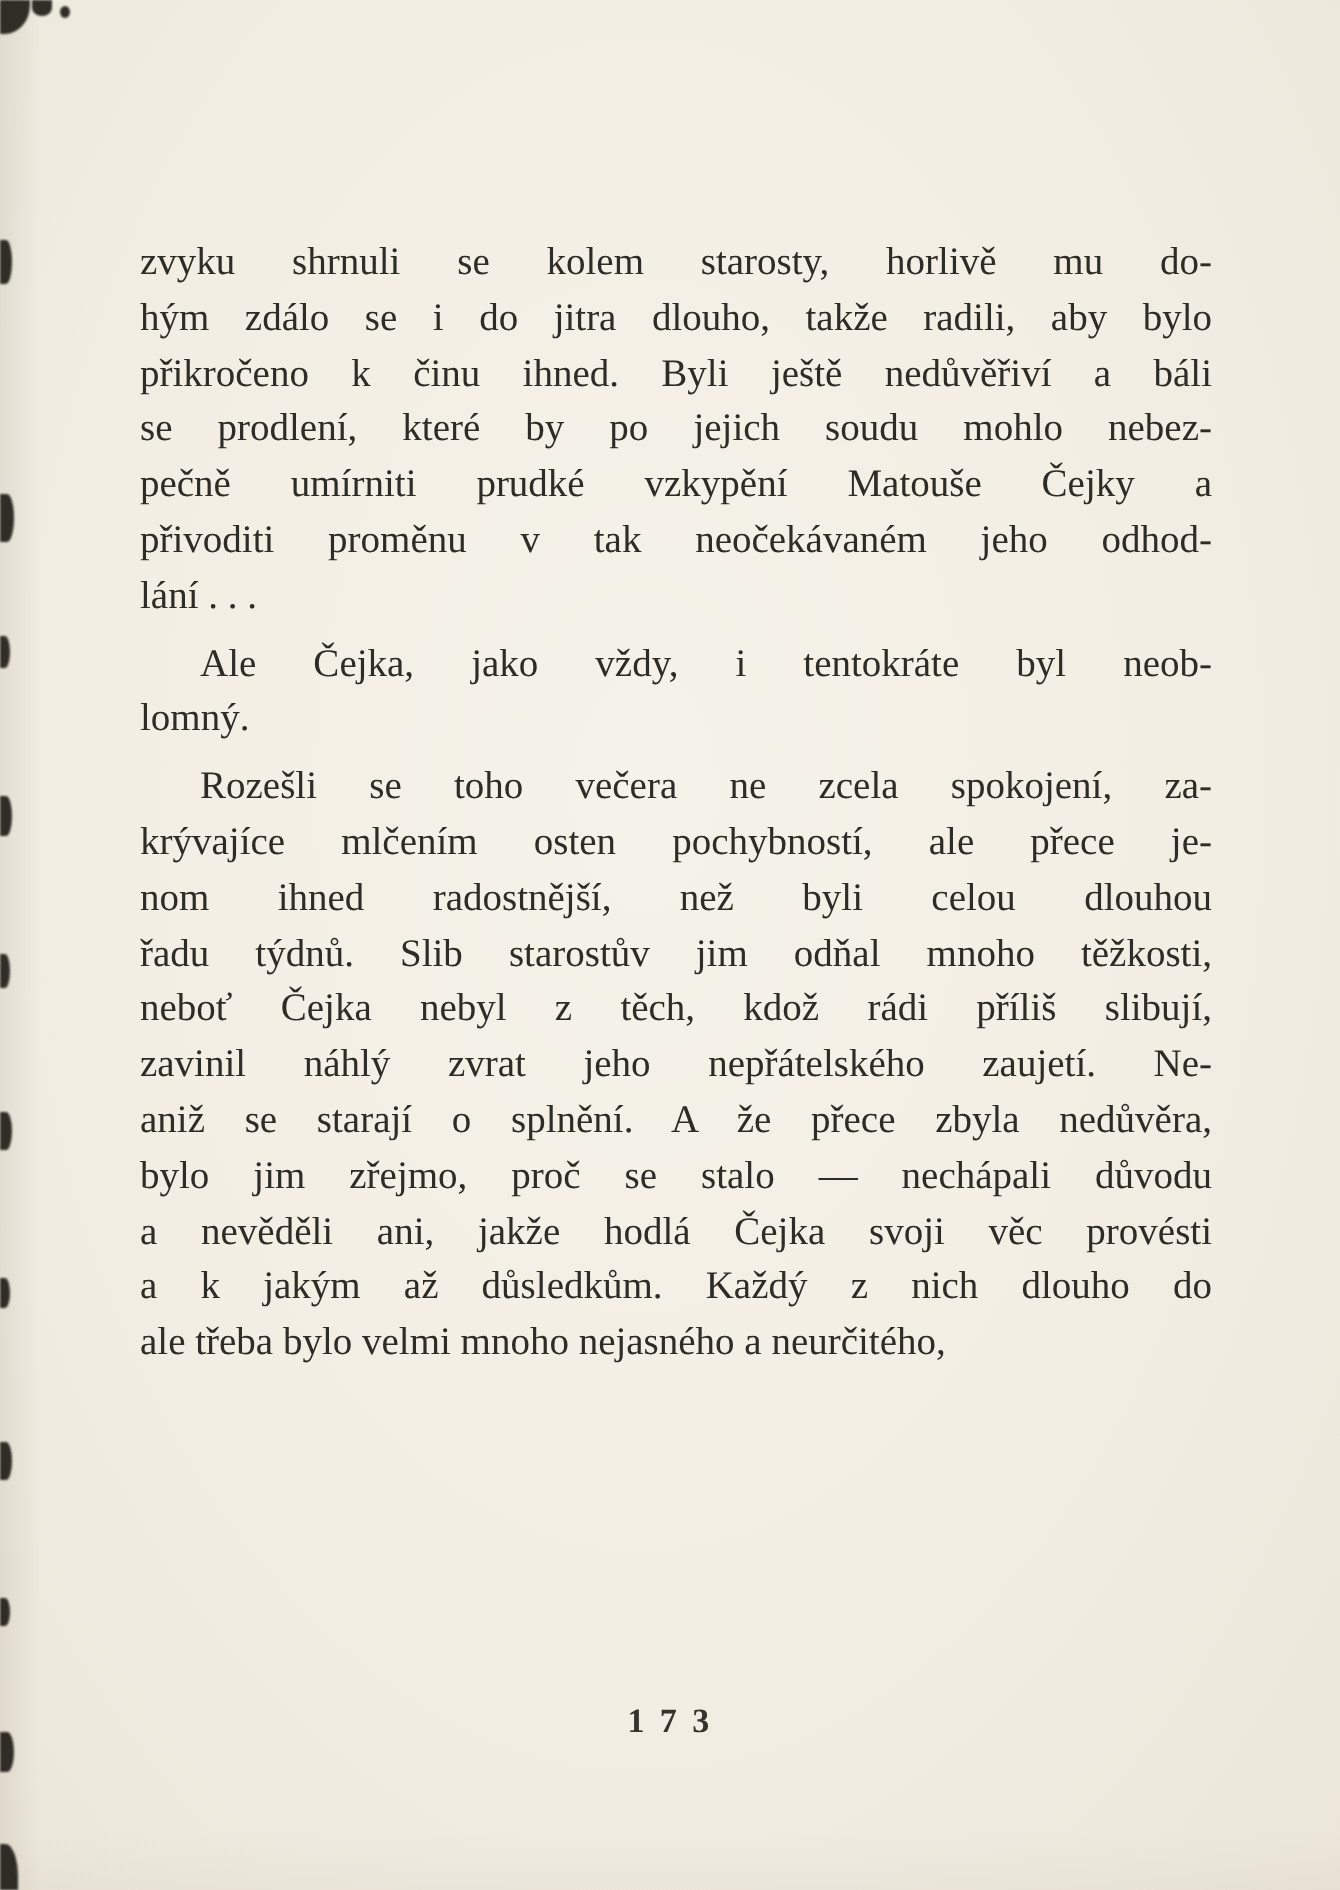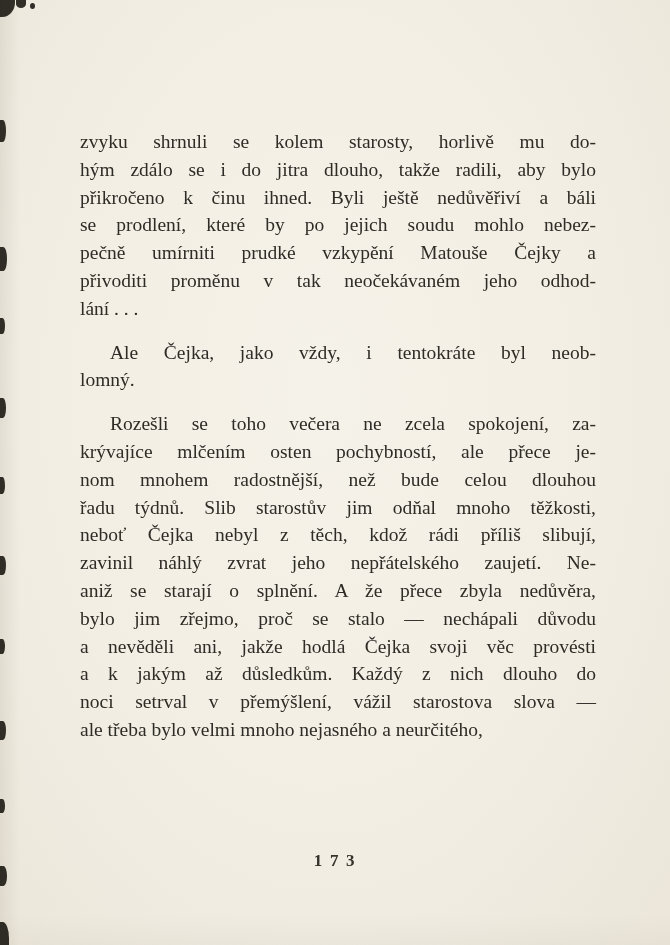--- a/index.html
+++ b/index.html
@@ -22,21 +22,21 @@
   }
   .text-block {
     position: absolute;
     left: 64px;
     top: 112px;
     width: 548px;
     font-size: 19.5px;
     line-height: 27.8px;
     text-rendering: optimizeLegibility;
   }
-  .paragraph { margin: 16px; }
+  .paragraph { margin: 6px; }
   .line {
     text-align: justify;
     text-align-last: justify;
     white-space: normal;
   }
   .line.last { text-align-last: left; }
   .line.indent { text-indent: 30px; }
   .page-number {
     position: absolute;
     left: 64px;
@@ -102,28 +102,27 @@
         <div class="line">přivoditi proměnu v tak neočekávaném jeho odhod-</div>
         <div class="line last">lání . . .</div>
       </div>
       <div class="paragraph">
         <div class="line indent">Ale Čejka, jako vždy, i tentokráte byl neob-</div>
         <div class="line last">lomný.</div>
       </div>
       <div class="paragraph">
         <div class="line indent">Rozešli se toho večera ne zcela spokojení, za-</div>
         <div class="line">krývajíce mlčením osten pochybností, ale přece je-</div>
-        <div class="line">nom mnohem radostnější, než bude celou dlouhou</div>
+        <div class="line">nom ihned radostnější, než byli celou dlouhou</div>
         <div class="line">řadu týdnů. Slib starostův jim odňal mnoho těžkosti,</div>
         <div class="line">neboť Čejka nebyl z těch, kdož rádi příliš slibují,</div>
         <div class="line">zavinil náhlý zvrat jeho nepřátelského zaujetí. Ne-</div>
         <div class="line">aniž se starají o splnění. A že přece zbyla nedůvěra,</div>
         <div class="line">bylo jim zřejmo, proč se stalo — nechápali důvodu</div>
         <div class="line">a nevěděli ani, jakže hodlá Čejka svoji věc provésti</div>
         <div class="line">a k jakým až důsledkům. Každý z nich dlouho do</div>
-        <div class="line">noci setrval v přemýšlení, vážil starostova slova —</div>
         <div class="line last">ale třeba bylo velmi mnoho nejasného a neurčitého,</div>
       </div>
     </main>
 
   <div class="page-number">173</div>
 
 </div>
 
 </body></html>

